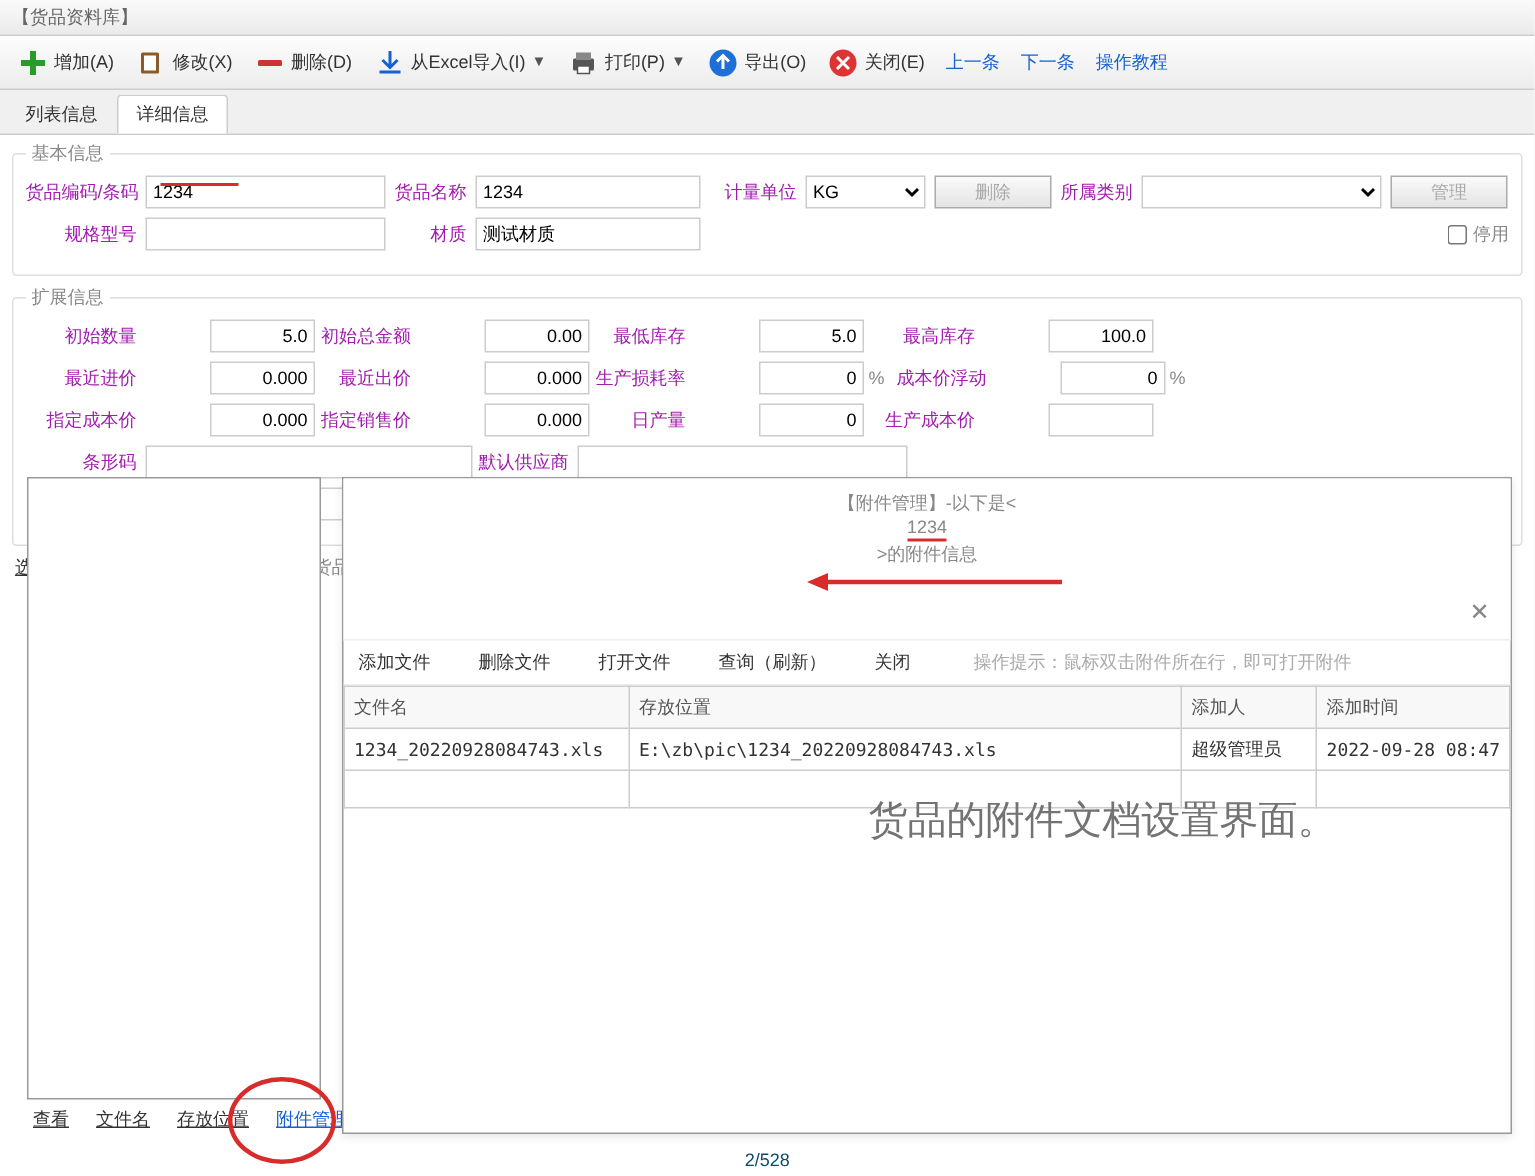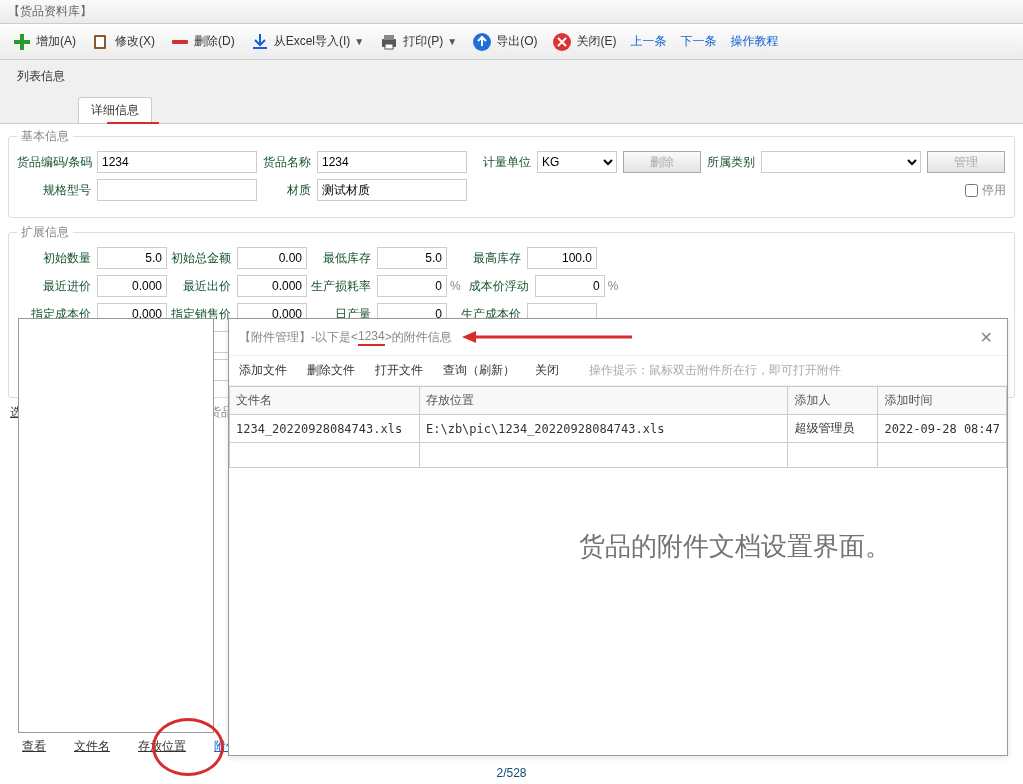--- a/index.html
+++ b/index.html
@@ -5,44 +5,44 @@
 * { box-sizing: border-box; margin: 0; padding: 0; }
 body { font-family: "Microsoft YaHei", SimSun, sans-serif; font-size: 12px; background: #f0f0f0; color: #333; width: 1023px; height: 784px; overflow: hidden; position: relative; }
 .window-title { background: linear-gradient(#fafafa, #eaeaea); border-bottom: 1px solid #ccc; padding: 3px 8px; color: #666; font-size: 12px; font-family: Liberation Serif, serif; }
 .toolbar { background: linear-gradient(#fdfdfd, #ececec); border-bottom: 1px solid #ccc; display: flex; align-items: center; padding: 2px 5px; height: 36px; gap: 2px; }
 .tb-btn { display: flex; align-items: center; gap: 3px; padding: 3px 6px; cursor: pointer; border-radius: 2px; }
 .tb-btn .ico { width: 22px; height: 22px; display: flex; align-items: center; justify-content: center; }
 .tb-link { color: #1560d4; cursor: pointer; padding: 0 6px; }
 .dd { font-size: 10px; color: #555; margin-left: 1px; }
 .tabs { display: flex; border-bottom: 1px solid #ccc; background: #f0f0f0; padding: 3px 4px 0; }
 .tab { padding: 4px 12px; border: 1px solid transparent; border-bottom: none; cursor: pointer; color: #333; }
-.tab.active { background: #fff; border-color: #ccc; border-radius: 3px 3px 0 0; margin-top: 34px; }
+.tab.active { background: #fff; border-color: #ccc; border-radius: 3px 3px 0 0; }
 .content { background: #fff; padding: 4px 8px 8px; height: calc(100% - 80px); position: relative; }
 fieldset { border: 1px solid #ddd; border-radius: 3px; padding: 6px 8px 10px; margin-bottom: 6px; }
 legend { color: #888; padding: 0 4px; font-size: 12px; }
 .row { display: flex; align-items: center; margin-bottom: 6px; }
-.lbl { color: #14532d; text-align: right; width: 80px; padding-right: 6px; white-space: nowrap; }
+.lbl { color: #a21caf; text-align: right; width: 80px; padding-right: 6px; white-space: nowrap; }
 .inp { border: 1px solid #ccc; height: 22px; padding: 0 4px; font-size: 12px; background: #fff; }
-.inp.num { text-align: right; width: 70px; }
+.inp.num { text-align: right; width: 70px; margin-left: 43px; }
 .sel { border: 1px solid #ccc; height: 22px; background: #fff; font-size: 12px; }
 .btn-sm { border: 1px solid #aaa; background: linear-gradient(#fafafa,#e4e4e4); height: 22px; padding: 0 26px; cursor: pointer; font-size: 12px; }
 .btn-sm.dis { color: #aaa; }
 .chk-label { color: #888; display: flex; align-items: center; gap: 4px; }
 .pct { color: #888; margin: 0 8px 0 3px; }
 .red-underline { position: absolute; height: 2px; background: #d82c2c; }
-.bottom-tabs { display: flex; gap: 12px; padding: 3px 6px; position: absolute; bottom: 22px; left: 8px; text-align: right; }
+.bottom-tabs { display: flex; gap: 2px; padding: 3px 6px; position: absolute; bottom: 22px; left: 8px; text-align: right; }
 .bottom-tabs .bt { color: #333; text-decoration: underline; cursor: pointer; padding: 4px 8px; }
 .bottom-tabs .bt.active { color: #1560d4; }
 .image-box { border: 1px solid #999; width: 196px; height: 415px; background: #fff; position: absolute; left: 18px; top: 318px; }
 .attach-dialog { position: absolute; left: 228px; top: 318px; width: 780px; height: 438px; background: #fff; border: 1px solid #999; box-shadow: 0 2px 6px rgba(0,0,0,0.1); }
-.attach-title { background: #fff; padding: 8px 10px; color: #888; border-bottom: 1px solid #eee; display: flex; align-items: center; }
+.attach-title { background: #fff; padding: 8px 10px; color: #888; border-bottom: 1px solid #eee; display: flex; align-items: center; flex-direction: column; }
 .attach-title .hl { color: #888; }
 .attach-title .code { color: #888; border-bottom: 2px solid #d82c2c; padding-bottom: 1px; }
 .attach-close { margin-left: auto; color: #888; font-size: 16px; cursor: pointer; padding: 0 4px; }
-.attach-toolbar { display: flex; align-items: center; padding: 6px 10px; gap: 20px; border-bottom: 1px solid #eee; }
+.attach-toolbar { display: flex; align-items: center; padding: 6px 10px; gap: 32px; border-bottom: 1px solid #eee; }
 .attach-toolbar .abtn { color: #333; cursor: pointer; }
 .attach-toolbar .hint { color: #aaa; margin-left: 10px; text-align: right; }
 .attach-table { width: 100%; border-collapse: collapse; font-size: 12px; }
 .attach-table th, .attach-table td { border: 1px solid #ccc; padding: 5px 6px; text-align: left; white-space: nowrap; overflow: hidden; }
 .attach-table th { background: #f8f8f8; color: #555; font-weight: normal; }
 .attach-table td { font-family: "SimSun", monospace; color: #333; }
 .annotation-text { position: absolute; color: #737373; font-size: 26px; font-family: "Microsoft YaHei"; left: 350px; top: 210px; }
 .page-counter { position: absolute; bottom: 4px; left: 50%; transform: translateX(-50%); color: #0c4a6e; font-size: 12px; }
 .red-circle { position: absolute; border: 3px solid #d82c2c; border-radius: 50%; pointer-events: none; }
 .red-arrow { position: absolute; pointer-events: none; }

